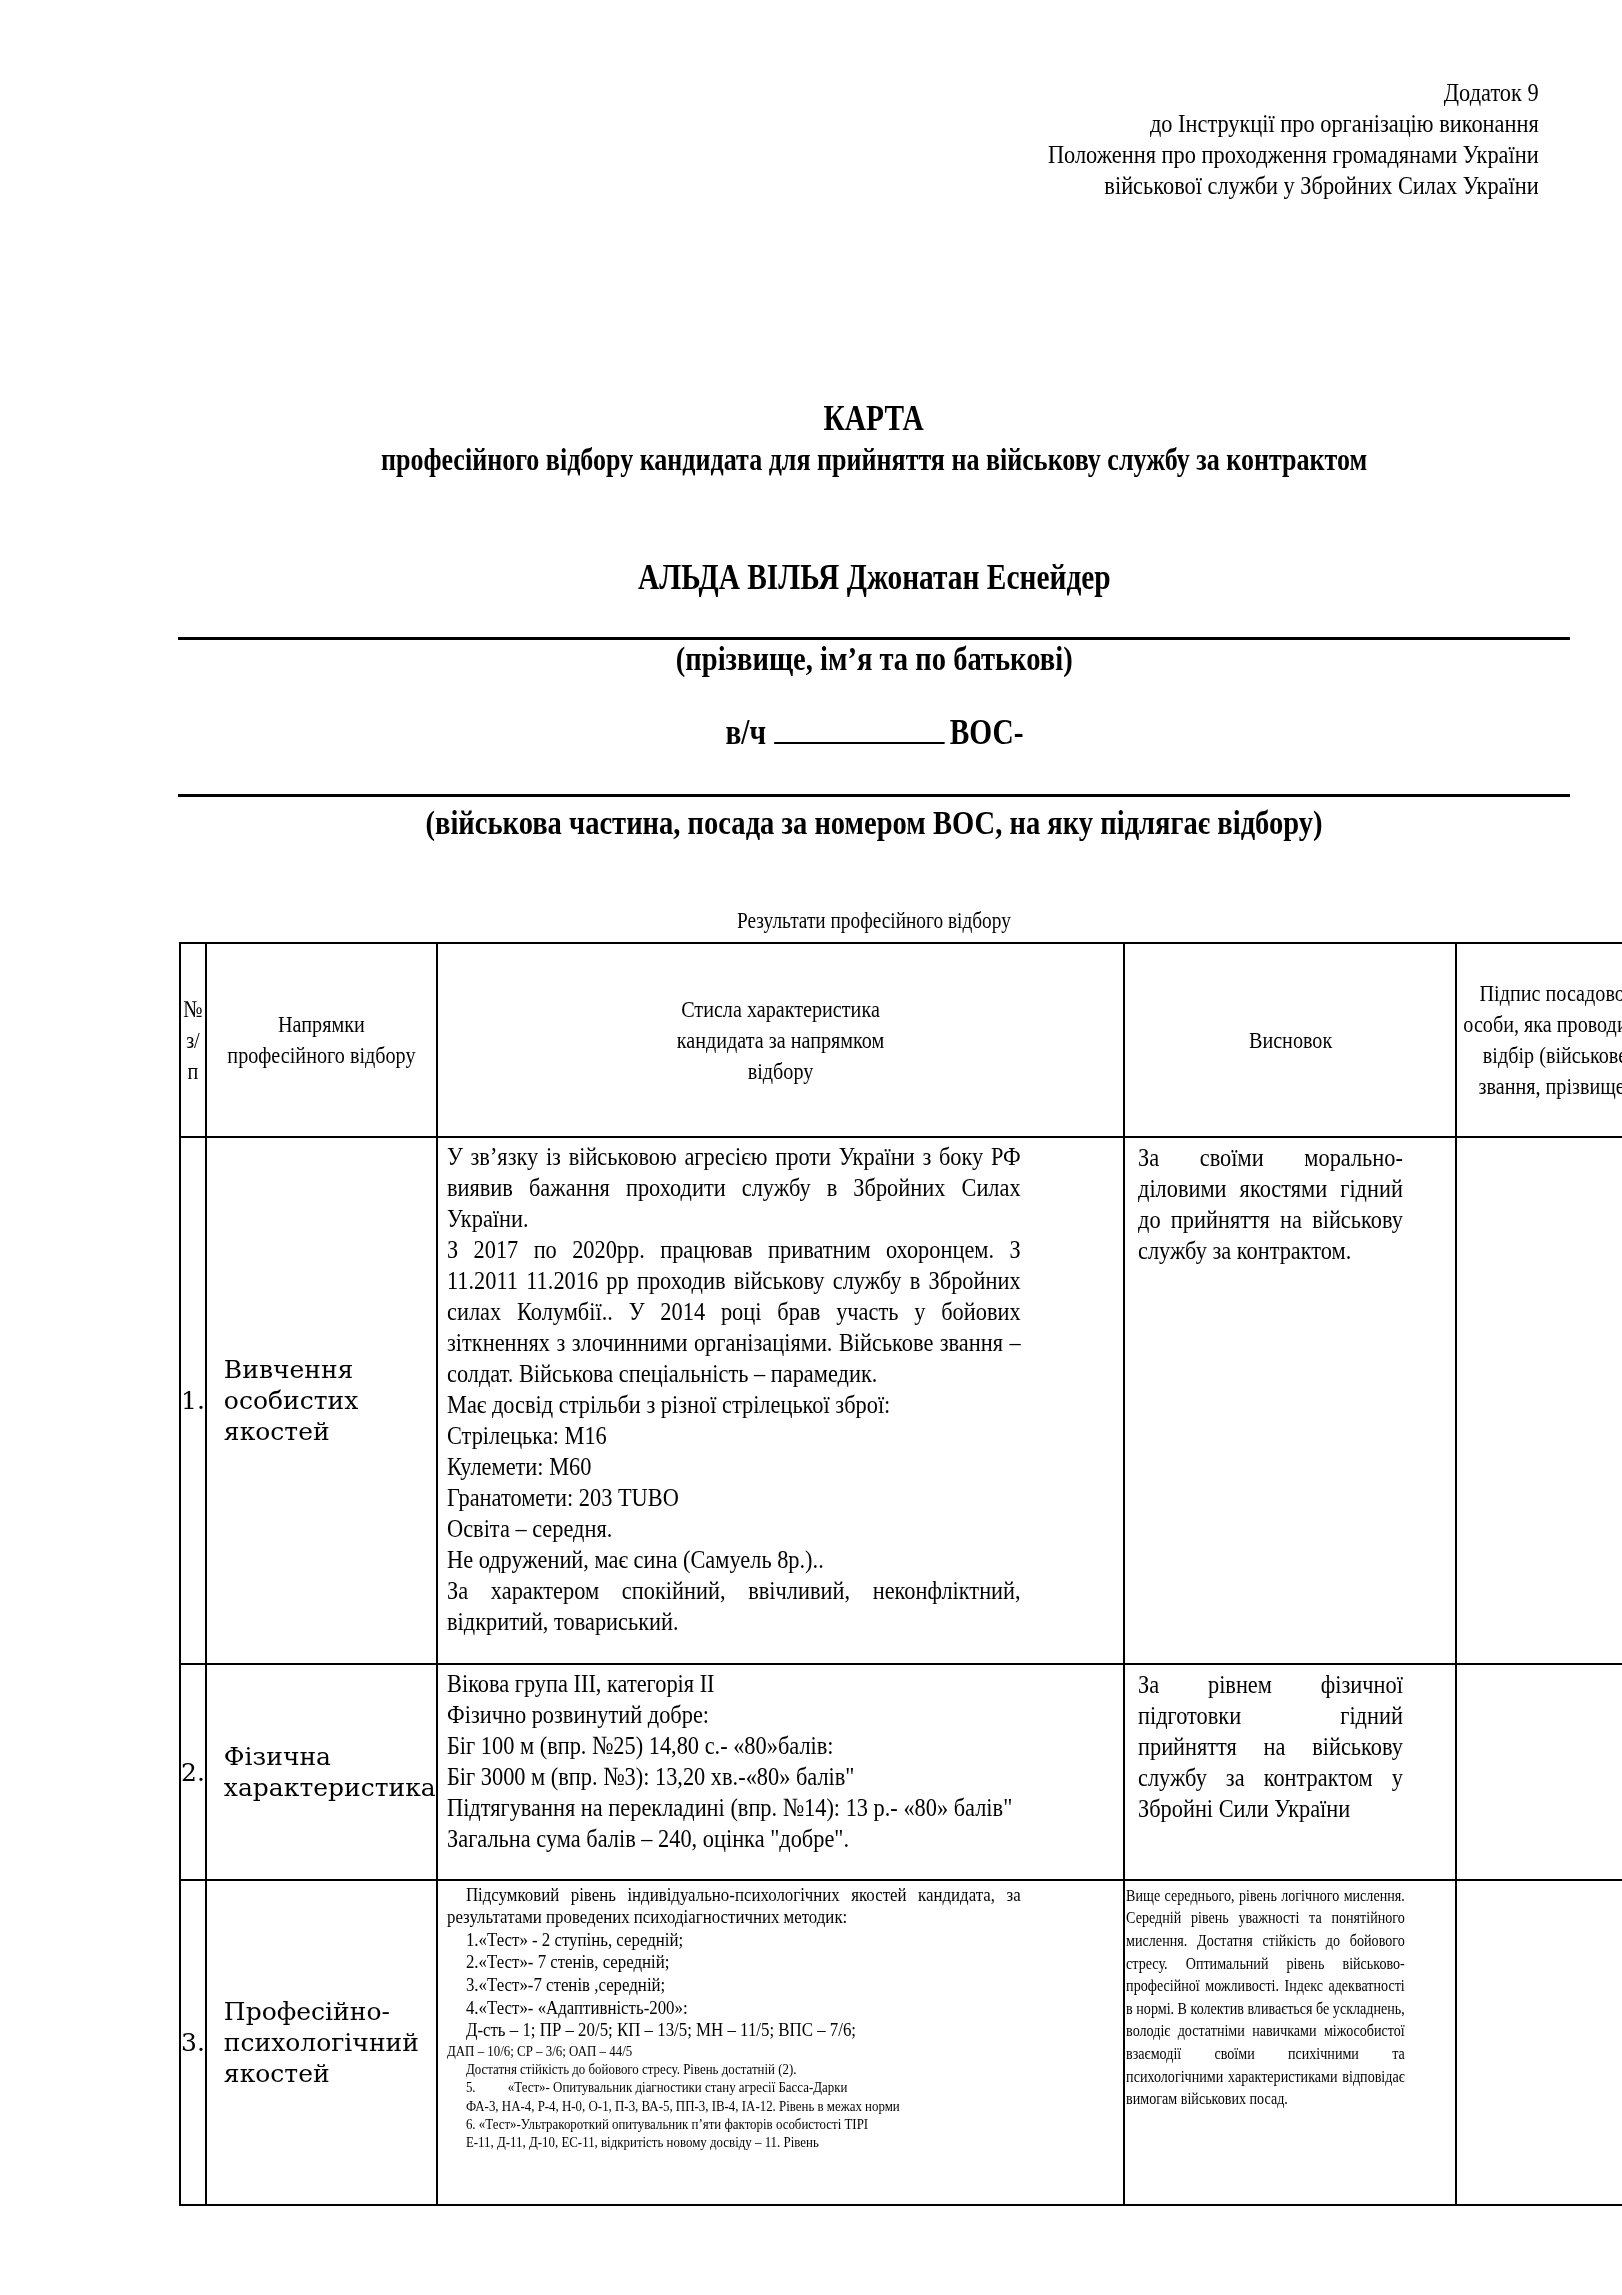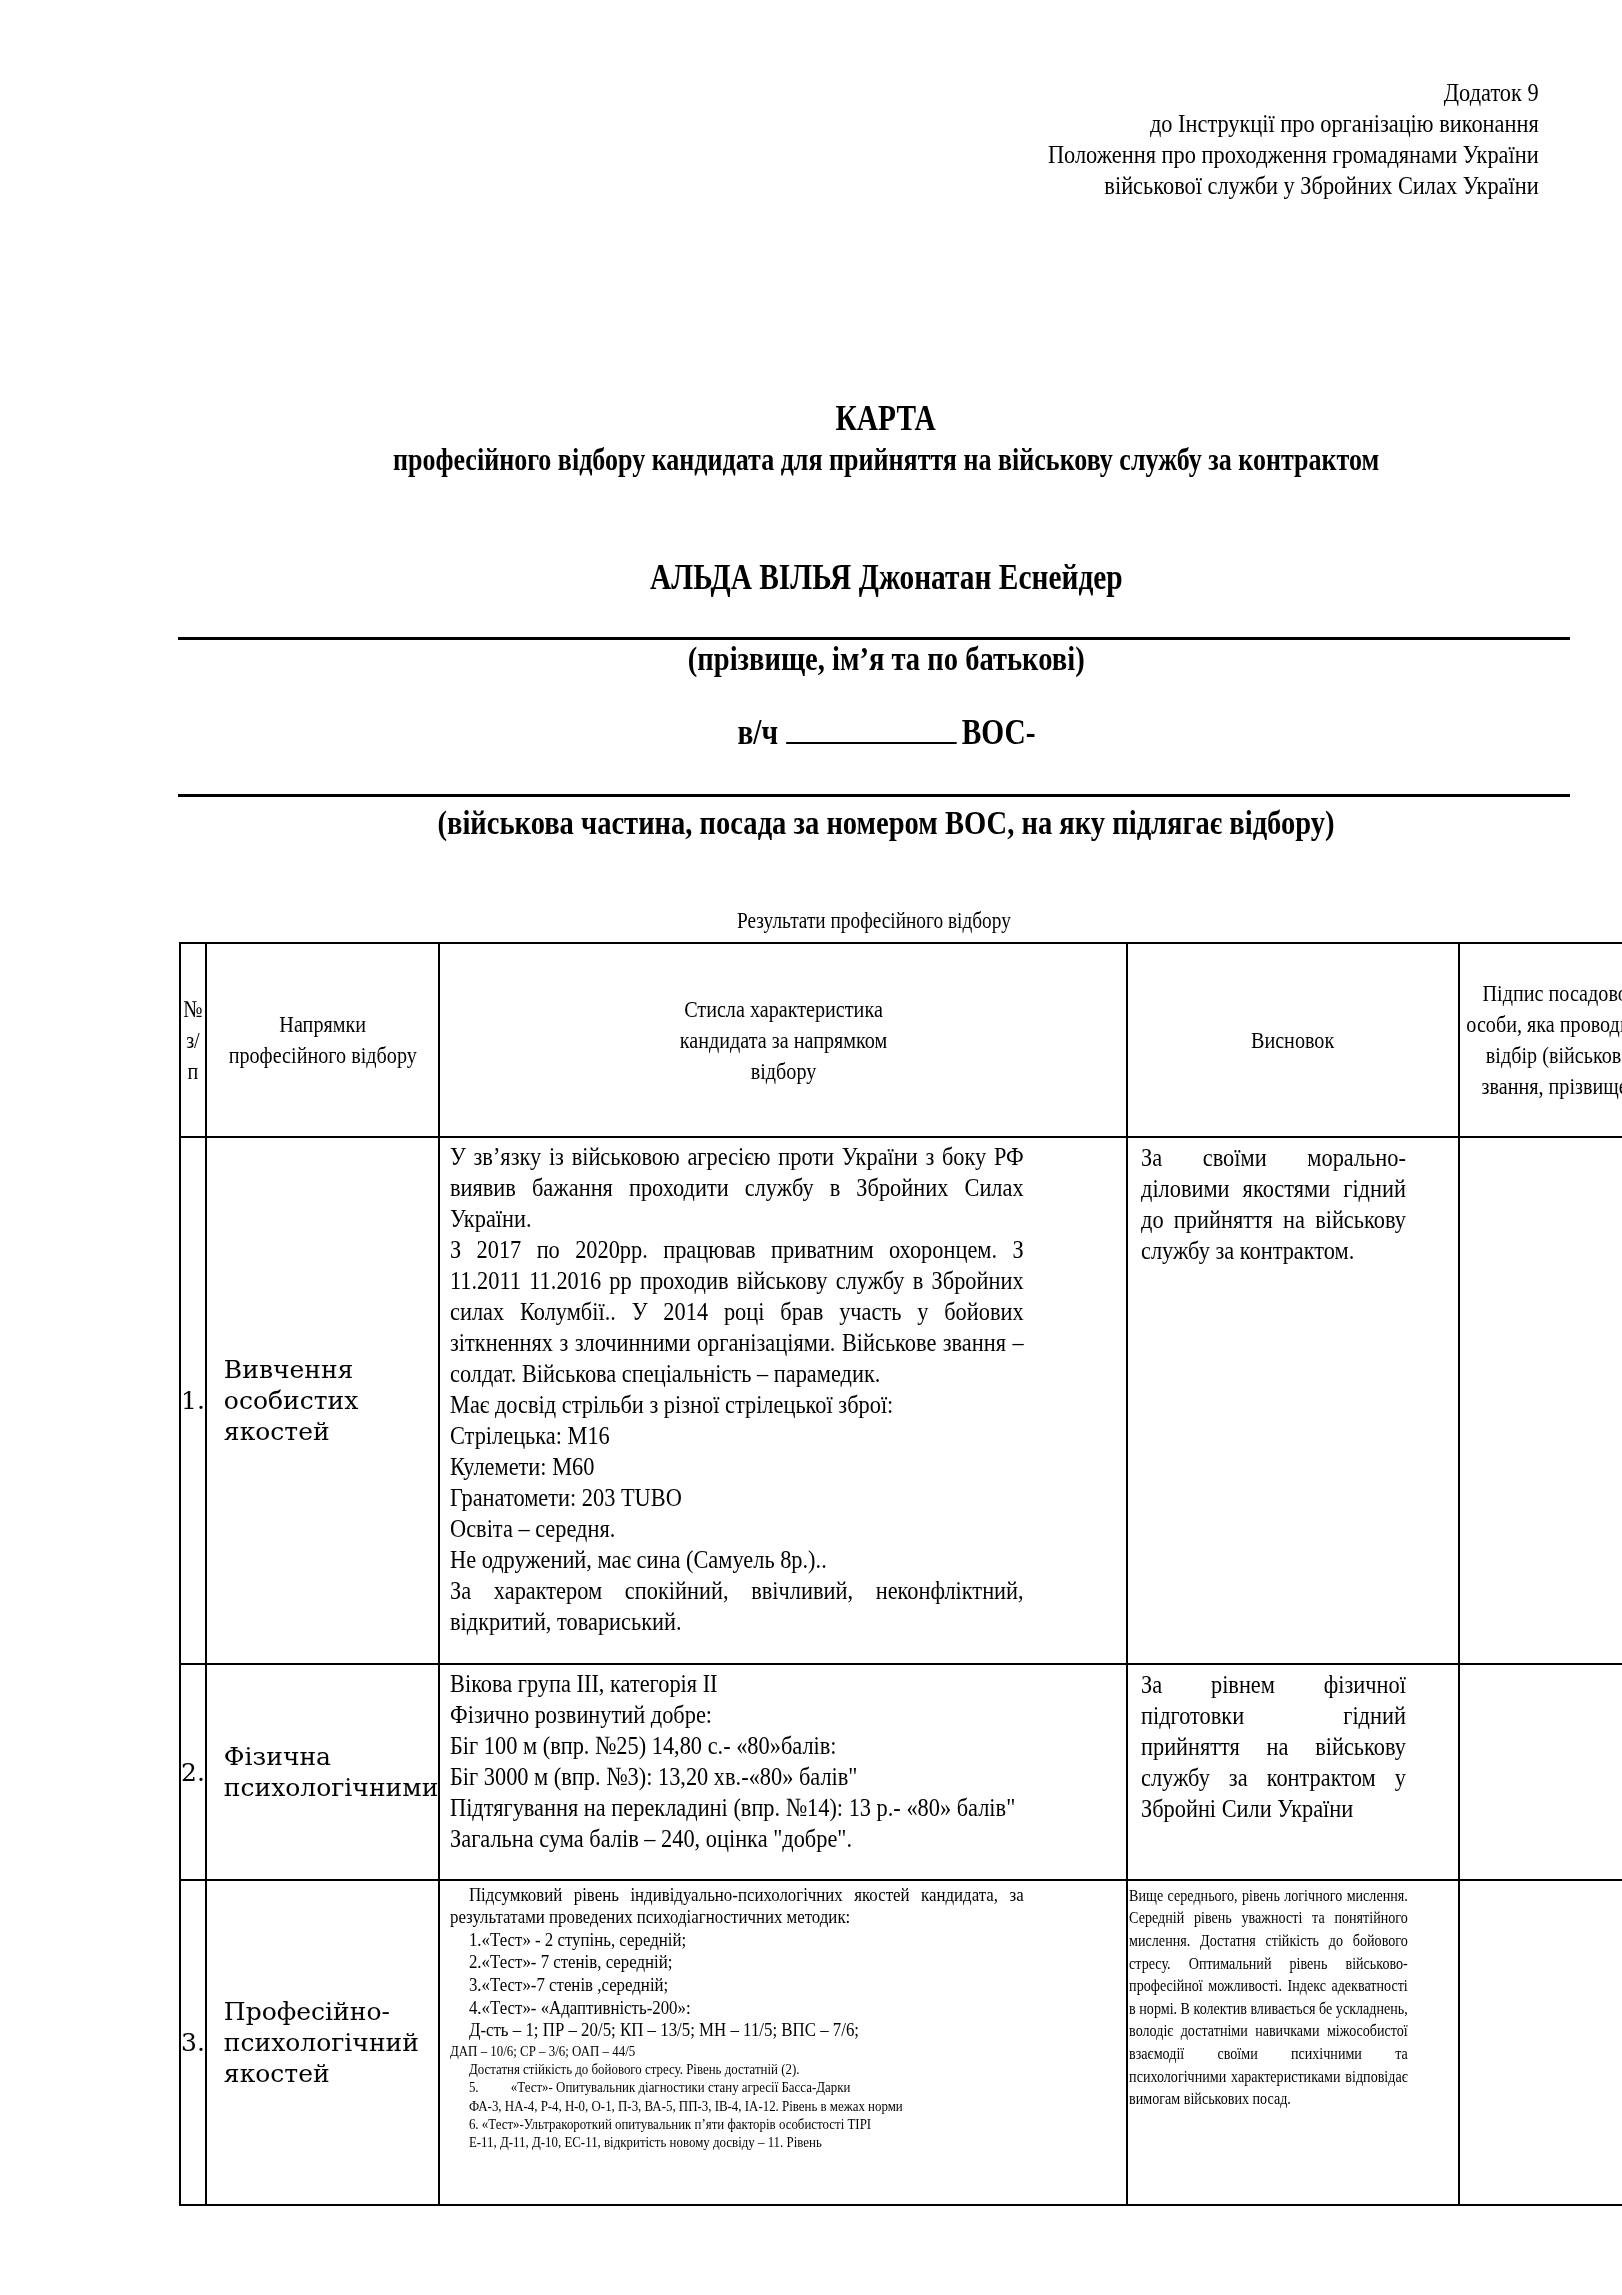--- a/index.html
+++ b/index.html
@@ -1,19 +1,19 @@
 <!DOCTYPE html>
 <html style="font-size:10.5px"><head>
 <meta charset="utf-8">
 <style>
   html, body { margin: 0; padding: 0; background: #ffffff; }
   body { width: 1623px; height: 2295px; position: relative; overflow: hidden; color: #000; font-family: "Liberation Serif", "DejaVu Serif", serif; }
   .appendix { position: absolute; right: 84px; top: 77px; text-align: right; font-size: 26px; line-height: 31px; transform: scaleX(0.86); transform-origin: right top; }
   .appendix div { white-space: nowrap; }
-  .center { position: absolute; left: 189px; width: 1394px; text-align: center; font-weight: bold; white-space: nowrap; }
+  .center { position: absolute; left: 177px; width: 1394px; text-align: center; font-weight: bold; white-space: nowrap; }
   .condensed { display: inline-block; transform: scaleX(0.84); transform-origin: center; }
   .title { top: 399px; font-size: 35px; }
   .subtitle { top: 442px; font-size: 31px; }
   .name { top: 558px; font-size: 35px; }
   .rule { position: absolute; left: 178px; width: 1392px; height: 2.6px; background: #000; }
   .caption1 { top: 640px; font-size: 34px; }
   .unit-line { top: 713px; font-size: 35px; }
   .unit-blank { display: inline-block; width: 203px; border-bottom: 2.6px solid #000; height: 29px; vertical-align: baseline; margin: 0 6.5px 0 9.2px; }
   .caption2 { top: 794px; font-size: 34px; }
   .results-title { position: absolute; left: 177px; width: 1394px; top: 908px; text-align: center; font-size: 23px; }
@@ -96,21 +96,21 @@
       </div>
     </td>
     <td class="concl-cell">
           <div class="concl-inner">За своїми морально-діловими якостями гідний до прийняття на військову службу за контрактом.</div>
         </td>
     <td></td>
   </tr>
 
   <tr style="height: 216px;">
     <td class="num-cell">2.</td>
-    <td class="dir-cell">Фізична психологічними</td>
+    <td class="dir-cell">Фізична характеристика</td>
     <td class="desc-cell">
       <div class="desc-inner" style="text-align:left">
         <p>Вікова група ІІІ, категорія ІІ</p>
         <p>Фізично розвинутий добре:</p>
         <p>Біг 100 м (впр. №25) 14,80 с.- «80»балів:</p>
         <p>Біг 3000 м (впр. №3): 13,20 хв.-«80» балів"</p>
         <p>Підтягування на перекладині (впр. №14): 13 р.- «80» балів"</p>
         <p>Загальна сума балів – 240,  оцінка "добре".</p>
       </div>
     </td>

